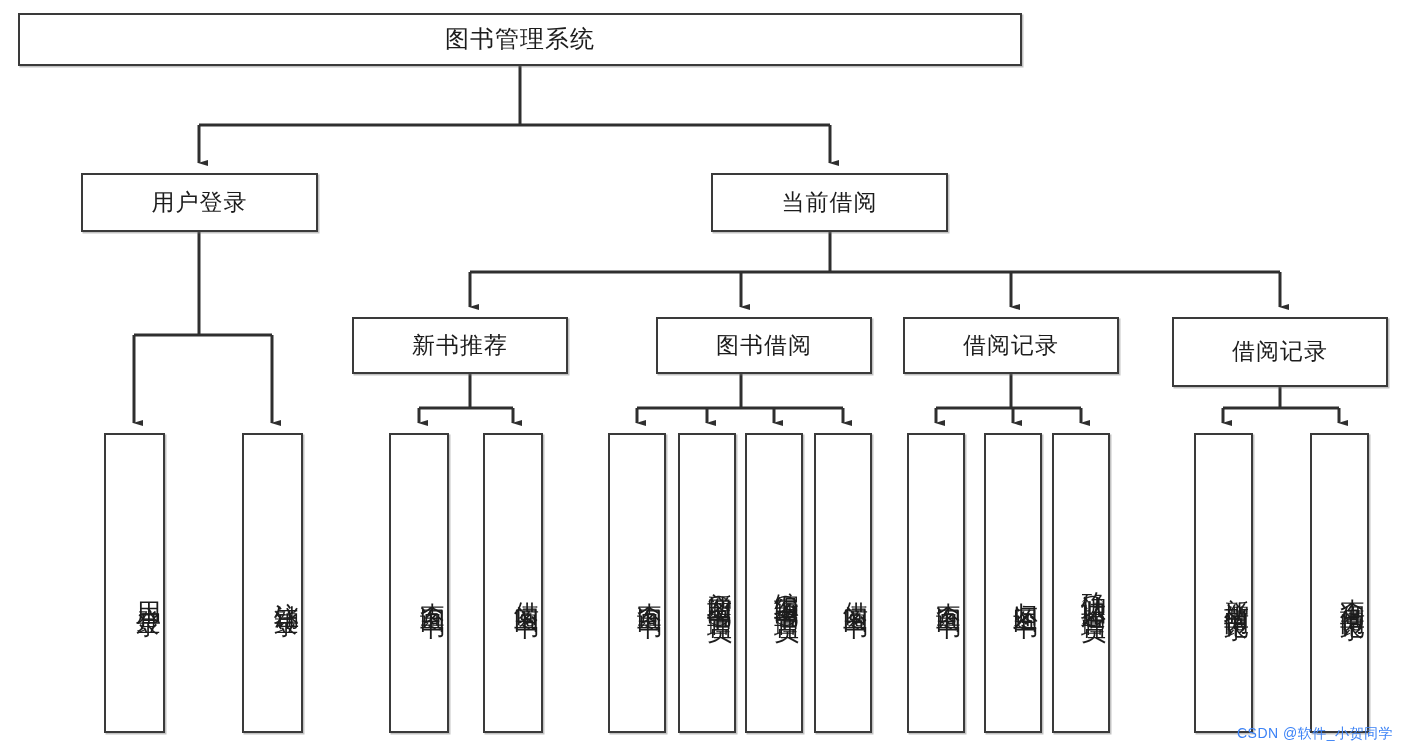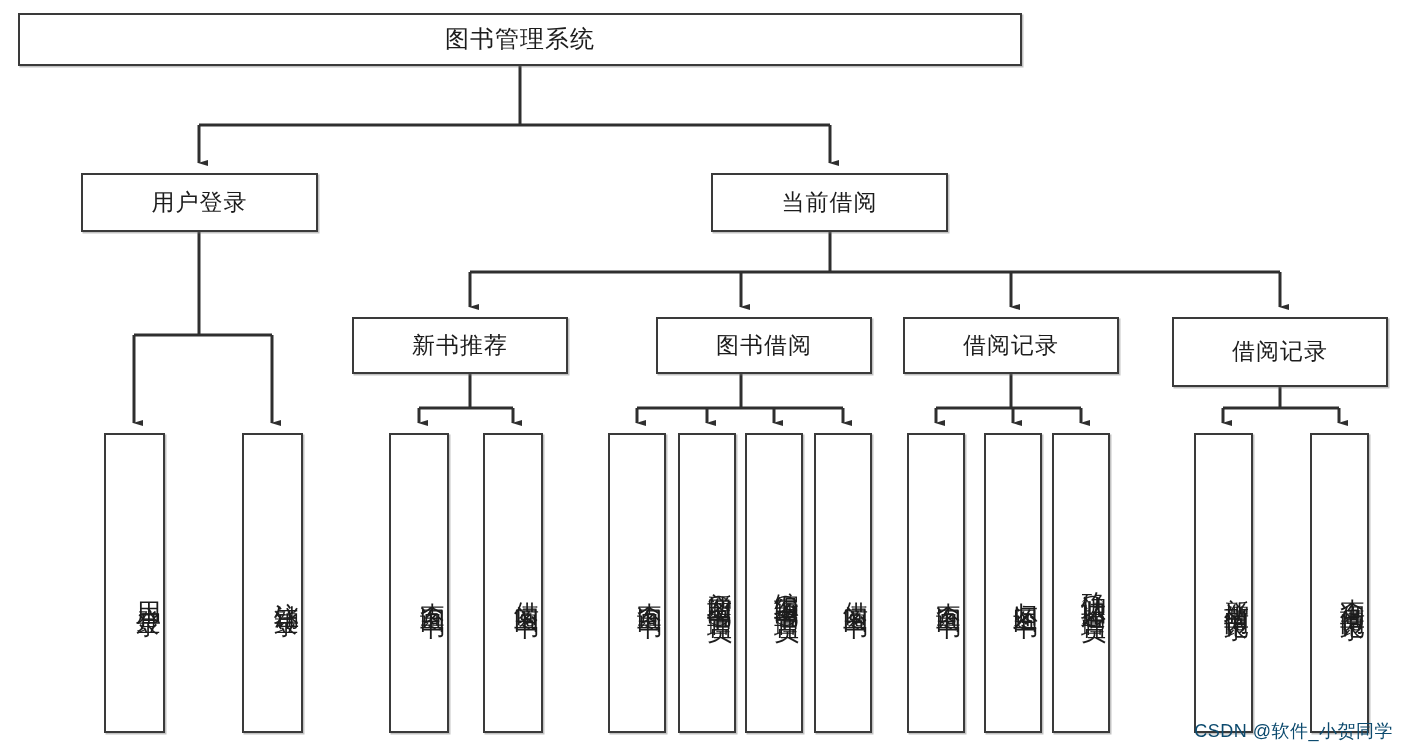--- a/index.html
+++ b/index.html
@@ -56,22 +56,22 @@
     justify-content: center;
     text-align: center;
   }
   .node.vert .vtext {
     display: block;
   }
   .watermark {
     position: absolute;
     right: 12px;
     bottom: 4px;
-    font-size: 18px;
-    color: #0c4a6e;
+    font-size: 14px;
+    color: #3b82f6;
     letter-spacing: 0.5px;
     white-space: nowrap;
     user-select: none;
   }
 </style>
 </head>
 <body>
 
 <div id="canvas">
 

